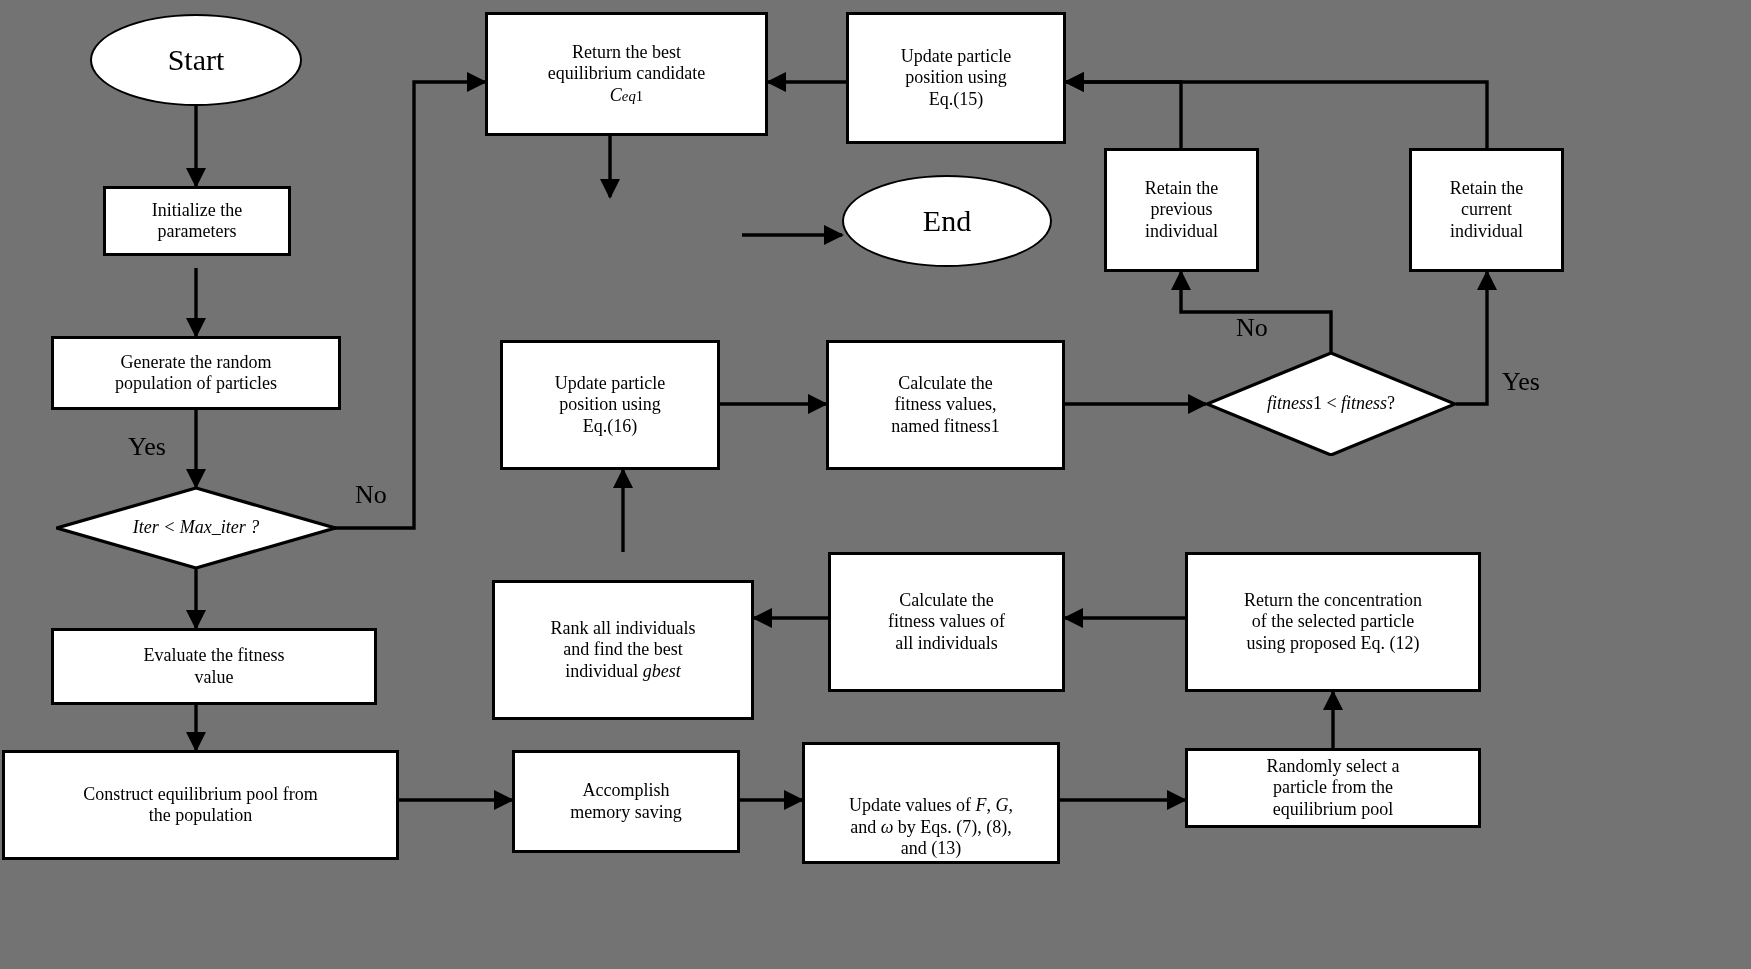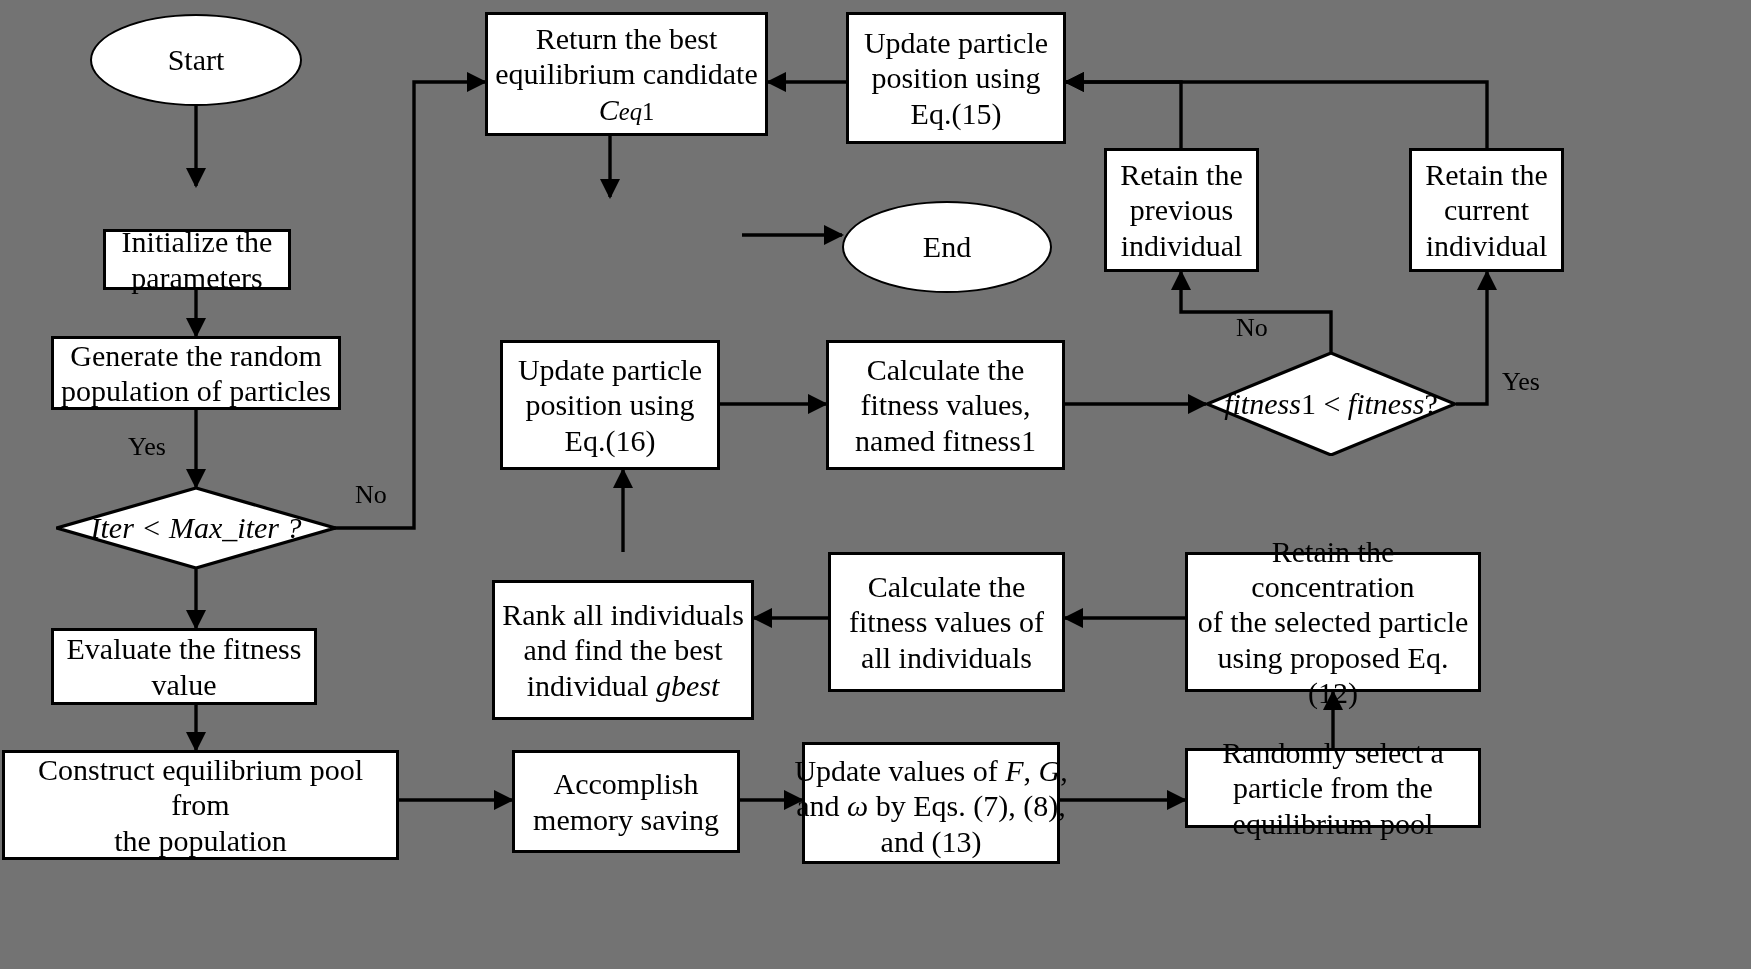--- a/index.html
+++ b/index.html
@@ -24,21 +24,21 @@
   }
   .node {
     position: absolute;
     box-sizing: border-box;
     display: flex;
     align-items: center;
     justify-content: center;
     text-align: center;
     color: #000;
     background: #fff;
-    font-size: 30px;
+    font-size: 18px;
     line-height: 1.18;
     padding: 2px 6px;
   }
   .node.rect {
     border: 3px solid #000;
   }
   .node.ellipse {
     border: 2.5px solid #000;
     border-radius: 50%;
   }
@@ -129,42 +129,42 @@
       <path d="M 610 136 L 610 197"></path>
 
       <path d="M 742 235 L 842 235"></path>
     </g>
   </svg>
 
   <div class="node ellipse" style="left:90px; top:14px; width:212px; height:92px; font-size:30px;">
     <span>Start</span>
   </div>
 
-  <div class="node rect" style="left:103px; top:186px; width:188px; height:61px;margin-top:43px;">
+  <div class="node rect" style="left:103px; top:186px; width:188px; height:70px;">
     <span>
       <span>Initialize the</span><br>
       <span>parameters</span>
     </span>
   </div>
 
   <div class="node rect" style="left:51px; top:336px; width:290px; height:74px;">
     <span>
       <span>Generate the random</span><br>
       <span>population of particles</span>
     </span>
   </div>
 
   <div class="node diamond" style="left:56px; top:487px; width:280px; height:82px;">
     <svg class="diamond-shape" viewBox="0 0 280 82" preserveAspectRatio="none">
       <polygon points="140,1 279,41 140,81 1,41" fill="#fff" stroke="#000" stroke-width="3.2" vector-effect="non-scaling-stroke"></polygon>
     </svg>
     <span class="diamond-label">Iter &lt; Max_iter ?</span>
   </div>
 
-  <div class="node rect" style="left:51px; top:628px; width:266px; height:77px;">
+  <div class="node rect" style="left:51px; top:628px; width:326px; height:77px;">
     <span>
       <span>Evaluate the fitness</span><br>
       <span>value</span>
     </span>
   </div>
 
   <div class="node rect" style="left:2px; top:750px; width:397px; height:110px;">
     <span>
       <span>Construct equilibrium pool  from</span><br>
       <span>the population</span>
@@ -189,21 +189,21 @@
   <div class="node rect" style="left:1185px; top:748px; width:296px; height:80px;">
     <span>
       <span>Randomly select a</span><br>
       <span>particle from the</span><br>
       <span>equilibrium pool</span>
     </span>
   </div>
 
   <div class="node rect" style="left:1185px; top:552px; width:296px; height:140px;">
     <span>
-      <span>Retain the concentration</span><br>
+      <span>Return the concentration</span><br>
       <span>of the selected particle</span><br>
       <span>using proposed Eq. (12)</span>
     </span>
   </div>
 
   <div class="node rect" style="left:828px; top:552px; width:237px; height:140px;">
     <span>
       <span>Calculate the</span><br>
       <span>fitness values of</span><br>
       <span>all individuals</span>
@@ -267,21 +267,21 @@
 
   <div class="node rect" style="left:485px; top:12px; width:283px; height:124px;">
     <span>
       <span>Return the best</span><br>
       <span>equilibrium candidate</span><br>
       <span class="nowrap"><span class="it">C</span><span class="sub">eq</span><span class="up" style="font-size:0.82em;">1</span></span>
     </span>
   </div>
 
 
-  <div class="node ellipse" style="left:842px; top:201px; width:210px; height:92px; font-size:30px;">
+  <div class="node ellipse" style="left:842px; top:175px; width:210px; height:92px; font-size:30px;">
     <span>End</span>
   </div>
 
   <div class="edge-label" style="left:128px; top:432px;">Yes</div>
   <div class="edge-label" style="left:355px; top:480px;">No</div>
   <div class="edge-label" style="left:1236px; top:313px;">No</div>
   <div class="edge-label" style="left:1502px; top:367px;">Yes</div>
 
 </div>
 

